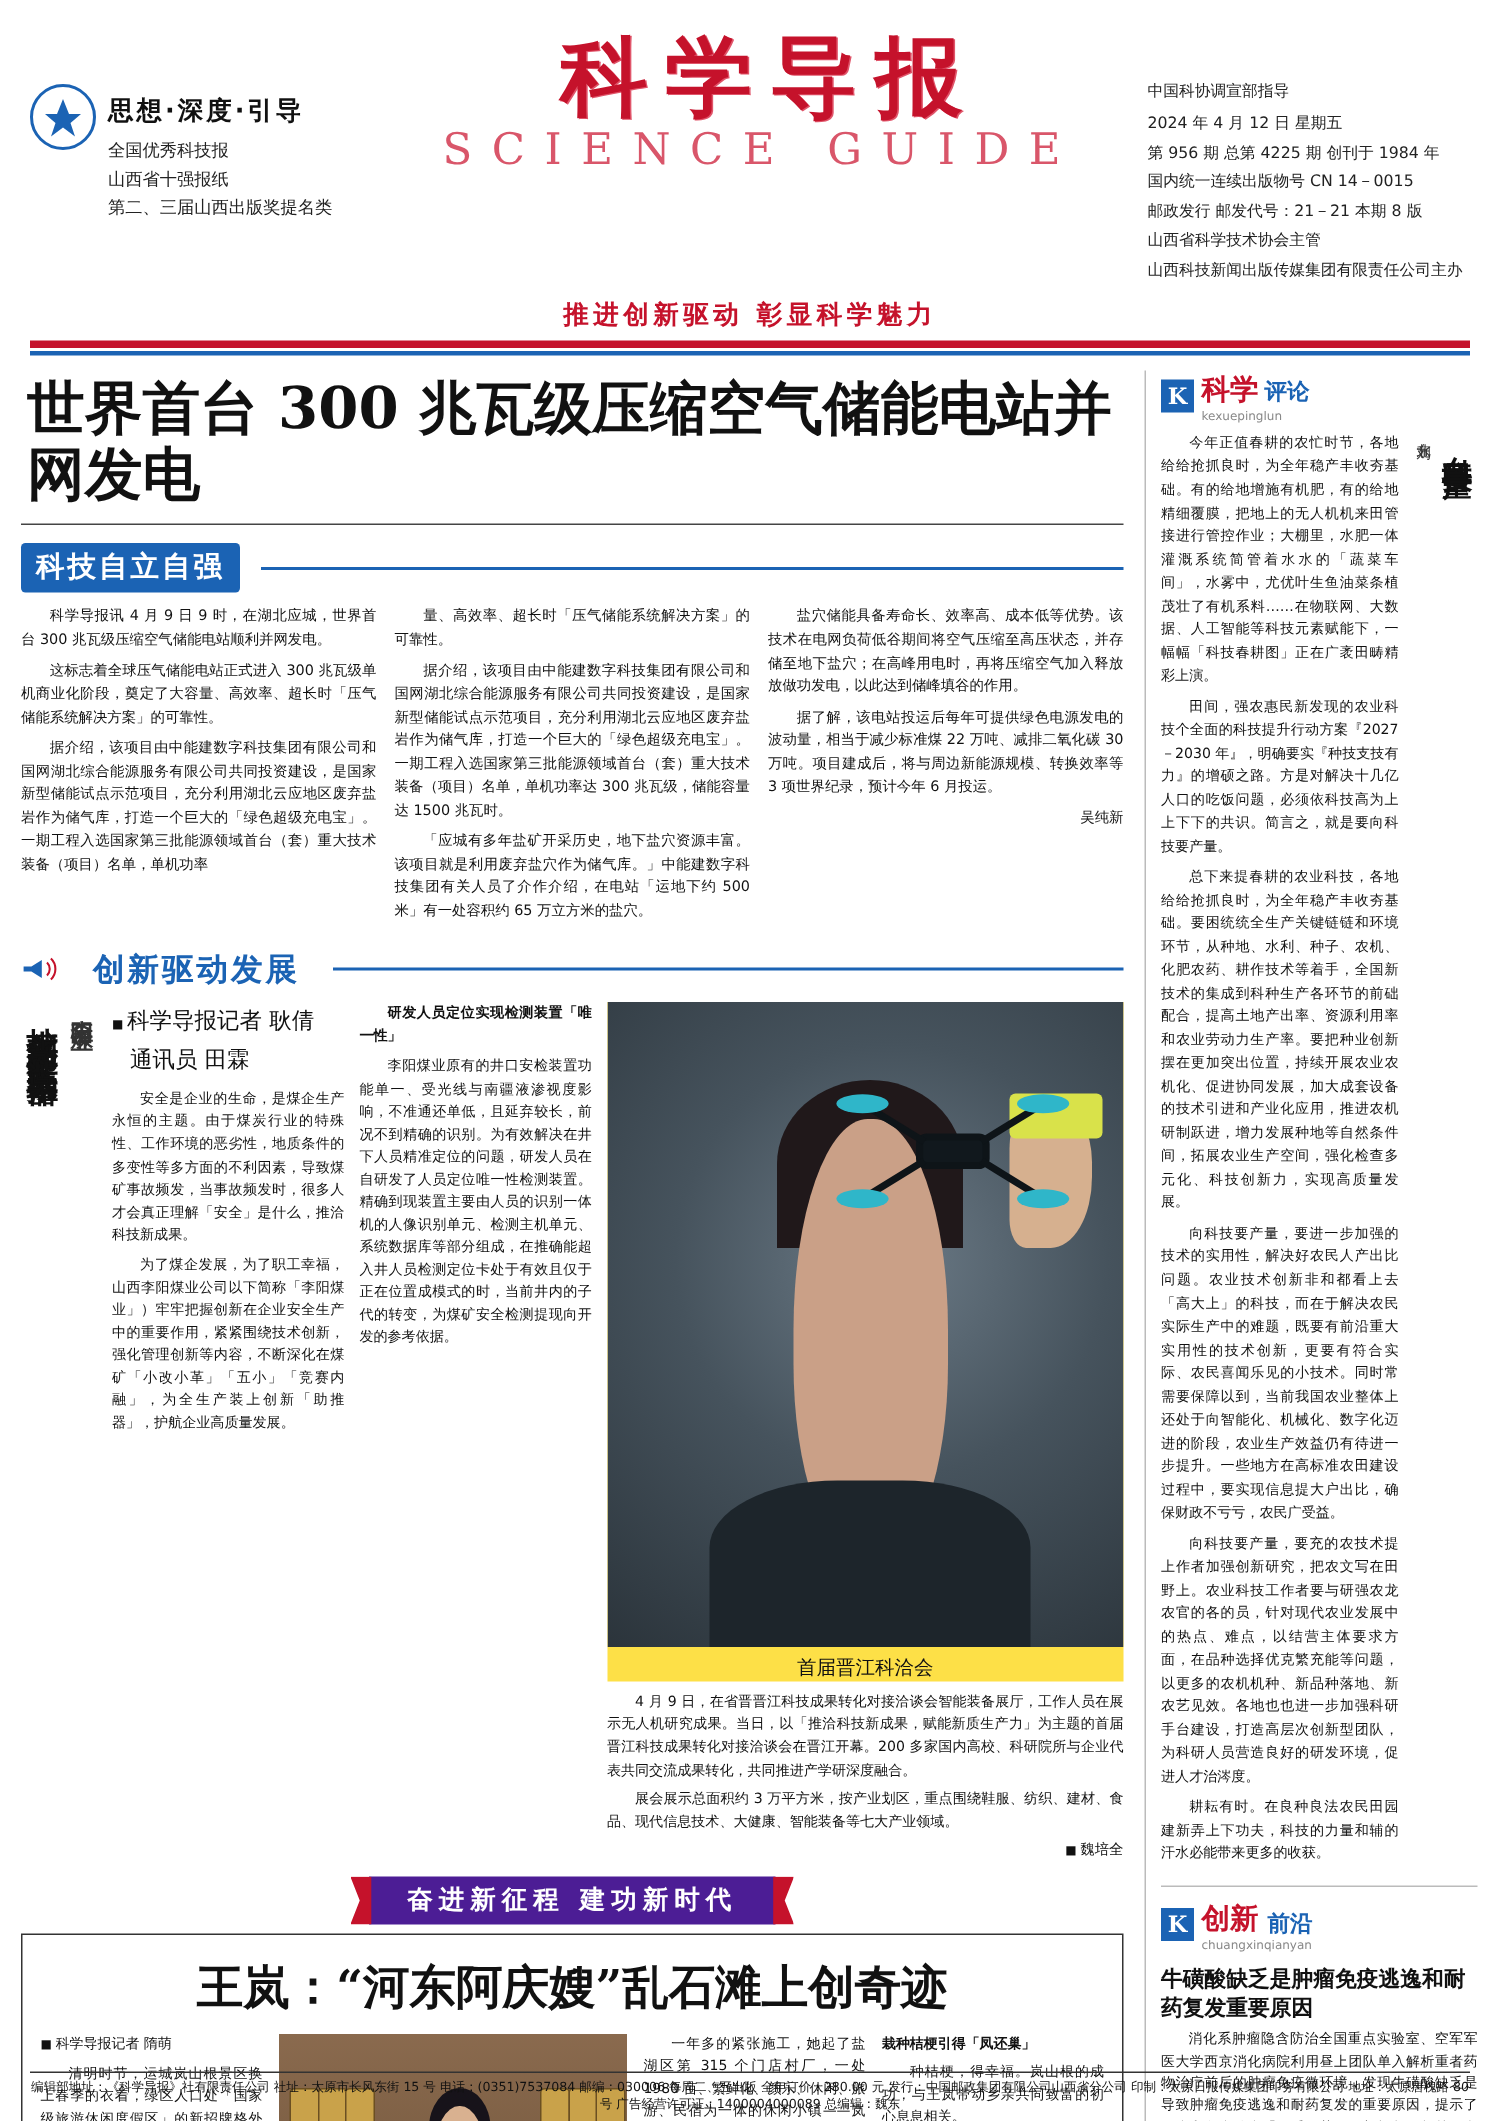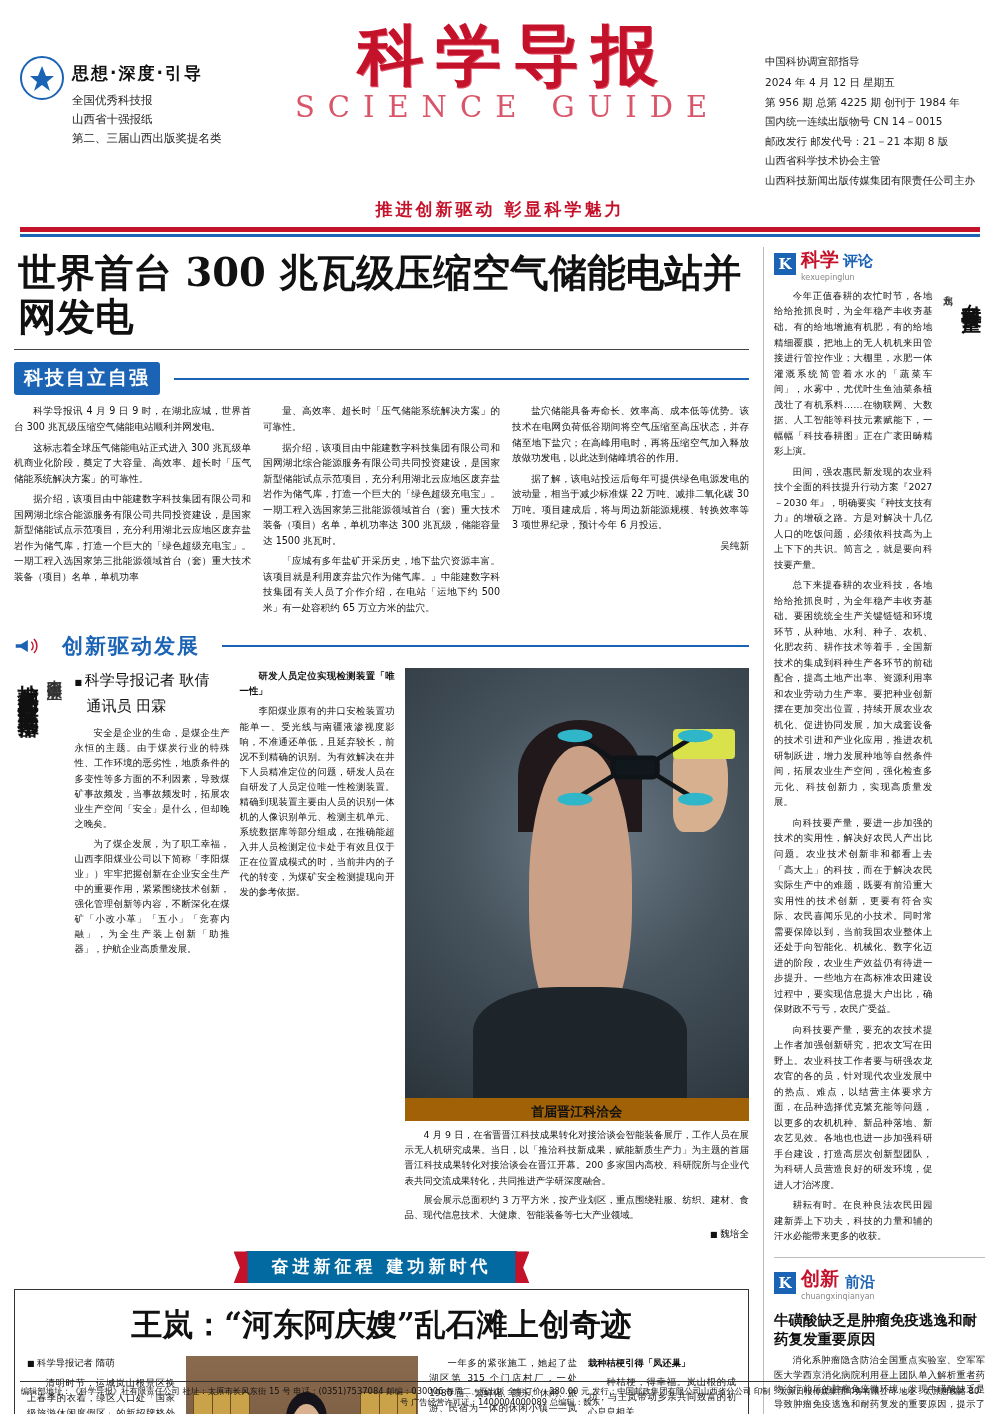--- a/index.html
+++ b/index.html
@@ -18,21 +18,21 @@
   .masthead { display:flex; align-items:flex-start; padding:22px 6px 4px 6px; }
   .mh-left { width:230px; padding-top:40px; }
   .mh-left .slogan { font-size:17px; letter-spacing:2px; color:#111; font-weight:bold; }
   .mh-left .lines { font-size:11.5px; line-height:1.65; color:#222; margin-top:6px; }
   .logo-row { display:flex; align-items:flex-start; gap:8px; }
   .logo-badge { width:44px; height:44px; border-radius:50%; background:#fff; border:2px solid #1b63b4; display:flex; align-items:center; justify-content:center; flex:none; margin-top:-6px;}
   .logo-badge svg { display:block; }
   .mh-center { flex:1; text-align:center; position:relative; }
   .mh-title {
     font-family:"DejaVu Serif", serif;
-    font-size:66px; font-weight:bold; color:#c5122b;
+    font-size:58px; font-weight:bold; color:#c5122b;
     letter-spacing:12px; line-height:1.0; margin-left:12px;
     text-shadow:1px 1px 0 #e0556a;
   }
   .mh-sub { font-family:"DejaVu Serif", serif; font-size:29px; color:#d9566a; letter-spacing:13px; margin-top:2px; }
   .mh-right { width:215px; font-size:10.5px; line-height:1.85; color:#222; padding-top:30px; }
   .mh-right .r1 { margin-bottom:2px; }
   .mh-slogan2 { text-align:center; font-size:17px; letter-spacing:3px; color:#c5122b; margin-top:4px; font-weight:bold;}
   .red-rule { height:5px; background:#c5122b; margin:6px 6px 0 6px; }
   .blue-rule { height:3px; background:#1b63b4; margin:2px 6px 10px 6px; }
 
@@ -76,28 +76,28 @@
     font-family:"DejaVu Serif", serif; font-weight:bold;
     font-size:21px; line-height:1.35; letter-spacing:2px;
     height:430px; white-space:nowrap;
   }
   .vtitle.small { font-size:15px; color:#333; }
   .fcols { display:flex; gap:10px; width:320px; font-size:9.4px; line-height:1.6; text-align:justify; }
   .fcols p { margin:0 0 5px 0; text-indent:2em; }
   .sub-h { font-weight:bold; text-indent:0; }
   .byline-block { font-size:15px; line-height:1.7; margin-bottom:6px; }
   .photo {
-    position:relative; overflow:hidden; background:#a16207;font-weight:bold;
+    position:relative; overflow:hidden; background:#fde047;
   }
   .photo .cap { text-align:center; font-size:13px; margin-top:5px; color:#111; font-family:"DejaVu Serif", serif;}
 
   
   .banner-wrap { margin-top:10px; text-align:center; }
   .banner {
-    display:inline-block; background:#0369a1; color:#fff;
+    display:inline-block; background:#4c1d95; color:#fff;
     font-family:"DejaVu Serif", serif; font-weight:bold; font-size:17px;
     letter-spacing:4px; padding:4px 26px 5px 26px;
     position:relative;
   }
   .banner:before, .banner:after{
     content:""; position:absolute; top:0; bottom:0; width:14px; background:#c5122b;
   }
   .banner:before { left:-12px; clip-path:polygon(0 0,100% 0,100% 100%,0 100%,45% 50%); }
   .banner:after { right:-12px; clip-path:polygon(0 0,100% 0,55% 50%,100% 100%,0 100%); }
   .box2 { border:1px solid #333; margin-top:6px; padding:10px 12px 8px 12px; }
@@ -232,21 +232,21 @@
             <div class="vtitle">技术创新为矿井安全生产装上『助推器』</div>
             <div class="vtitle small">李阳煤业：</div>
           </div>
 
           <div class="fcols">
             <div style="flex:1;">
               <div class="byline-block">
                 <div class="sq">科学导报记者  耿倩</div>
                 <div style="padding-left:12px;">通讯员  田霖</div>
               </div>
-              <p>安全是企业的生命，是煤企生产永恒的主题。由于煤炭行业的特殊性、工作环境的恶劣性，地质条件的多变性等多方面的不利因素，导致煤矿事故频发，当事故频发时，拓展农业生产空间「安全」是什么，但却晚之晚矣。</p>
+              <p>安全是企业的生命，是煤企生产永恒的主题。由于煤炭行业的特殊性、工作环境的恶劣性，地质条件的多变性等多方面的不利因素，导致煤矿事故频发，当事故频发时，很多人才会真正理解「安全」是什么，推洽科技新成果。</p>
               <p>为了煤企发展，为了职工幸福，山西李阳煤业公司以下简称「李阳煤业」）牢牢把握创新在企业安全生产中的重要作用，紧紧围绕技术创新，强化管理创新等内容，不断深化在煤矿「小改小革」「五小」「竞赛内融」，为全生产装上创新「助推器」，护航企业高质量发展。</p>
               <p></p>
             </div>
             <div style="flex:1;">
               <p class="sub-h">研发人员定位实现检测装置「唯一性」</p>
               <p>李阳煤业原有的井口安检装置功能单一、受光线与南疆液渗视度影响，不准通还单低，且延弃较长，前况不到精确的识别。为有效解决在井下人员精准定位的问题，研发人员在自研发了人员定位唯一性检测装置。精确到现装置主要由人员的识别一体机的人像识别单元、检测主机单元、系统数据库等部分组成，在推确能超入井人员检测定位卡处于有效且仅于正在位置成模式的时，当前井内的子代的转变，为煤矿安全检测提现向开发的参考依据。</p>
             </div>
           </div>
 
           <div style="flex:1;">

